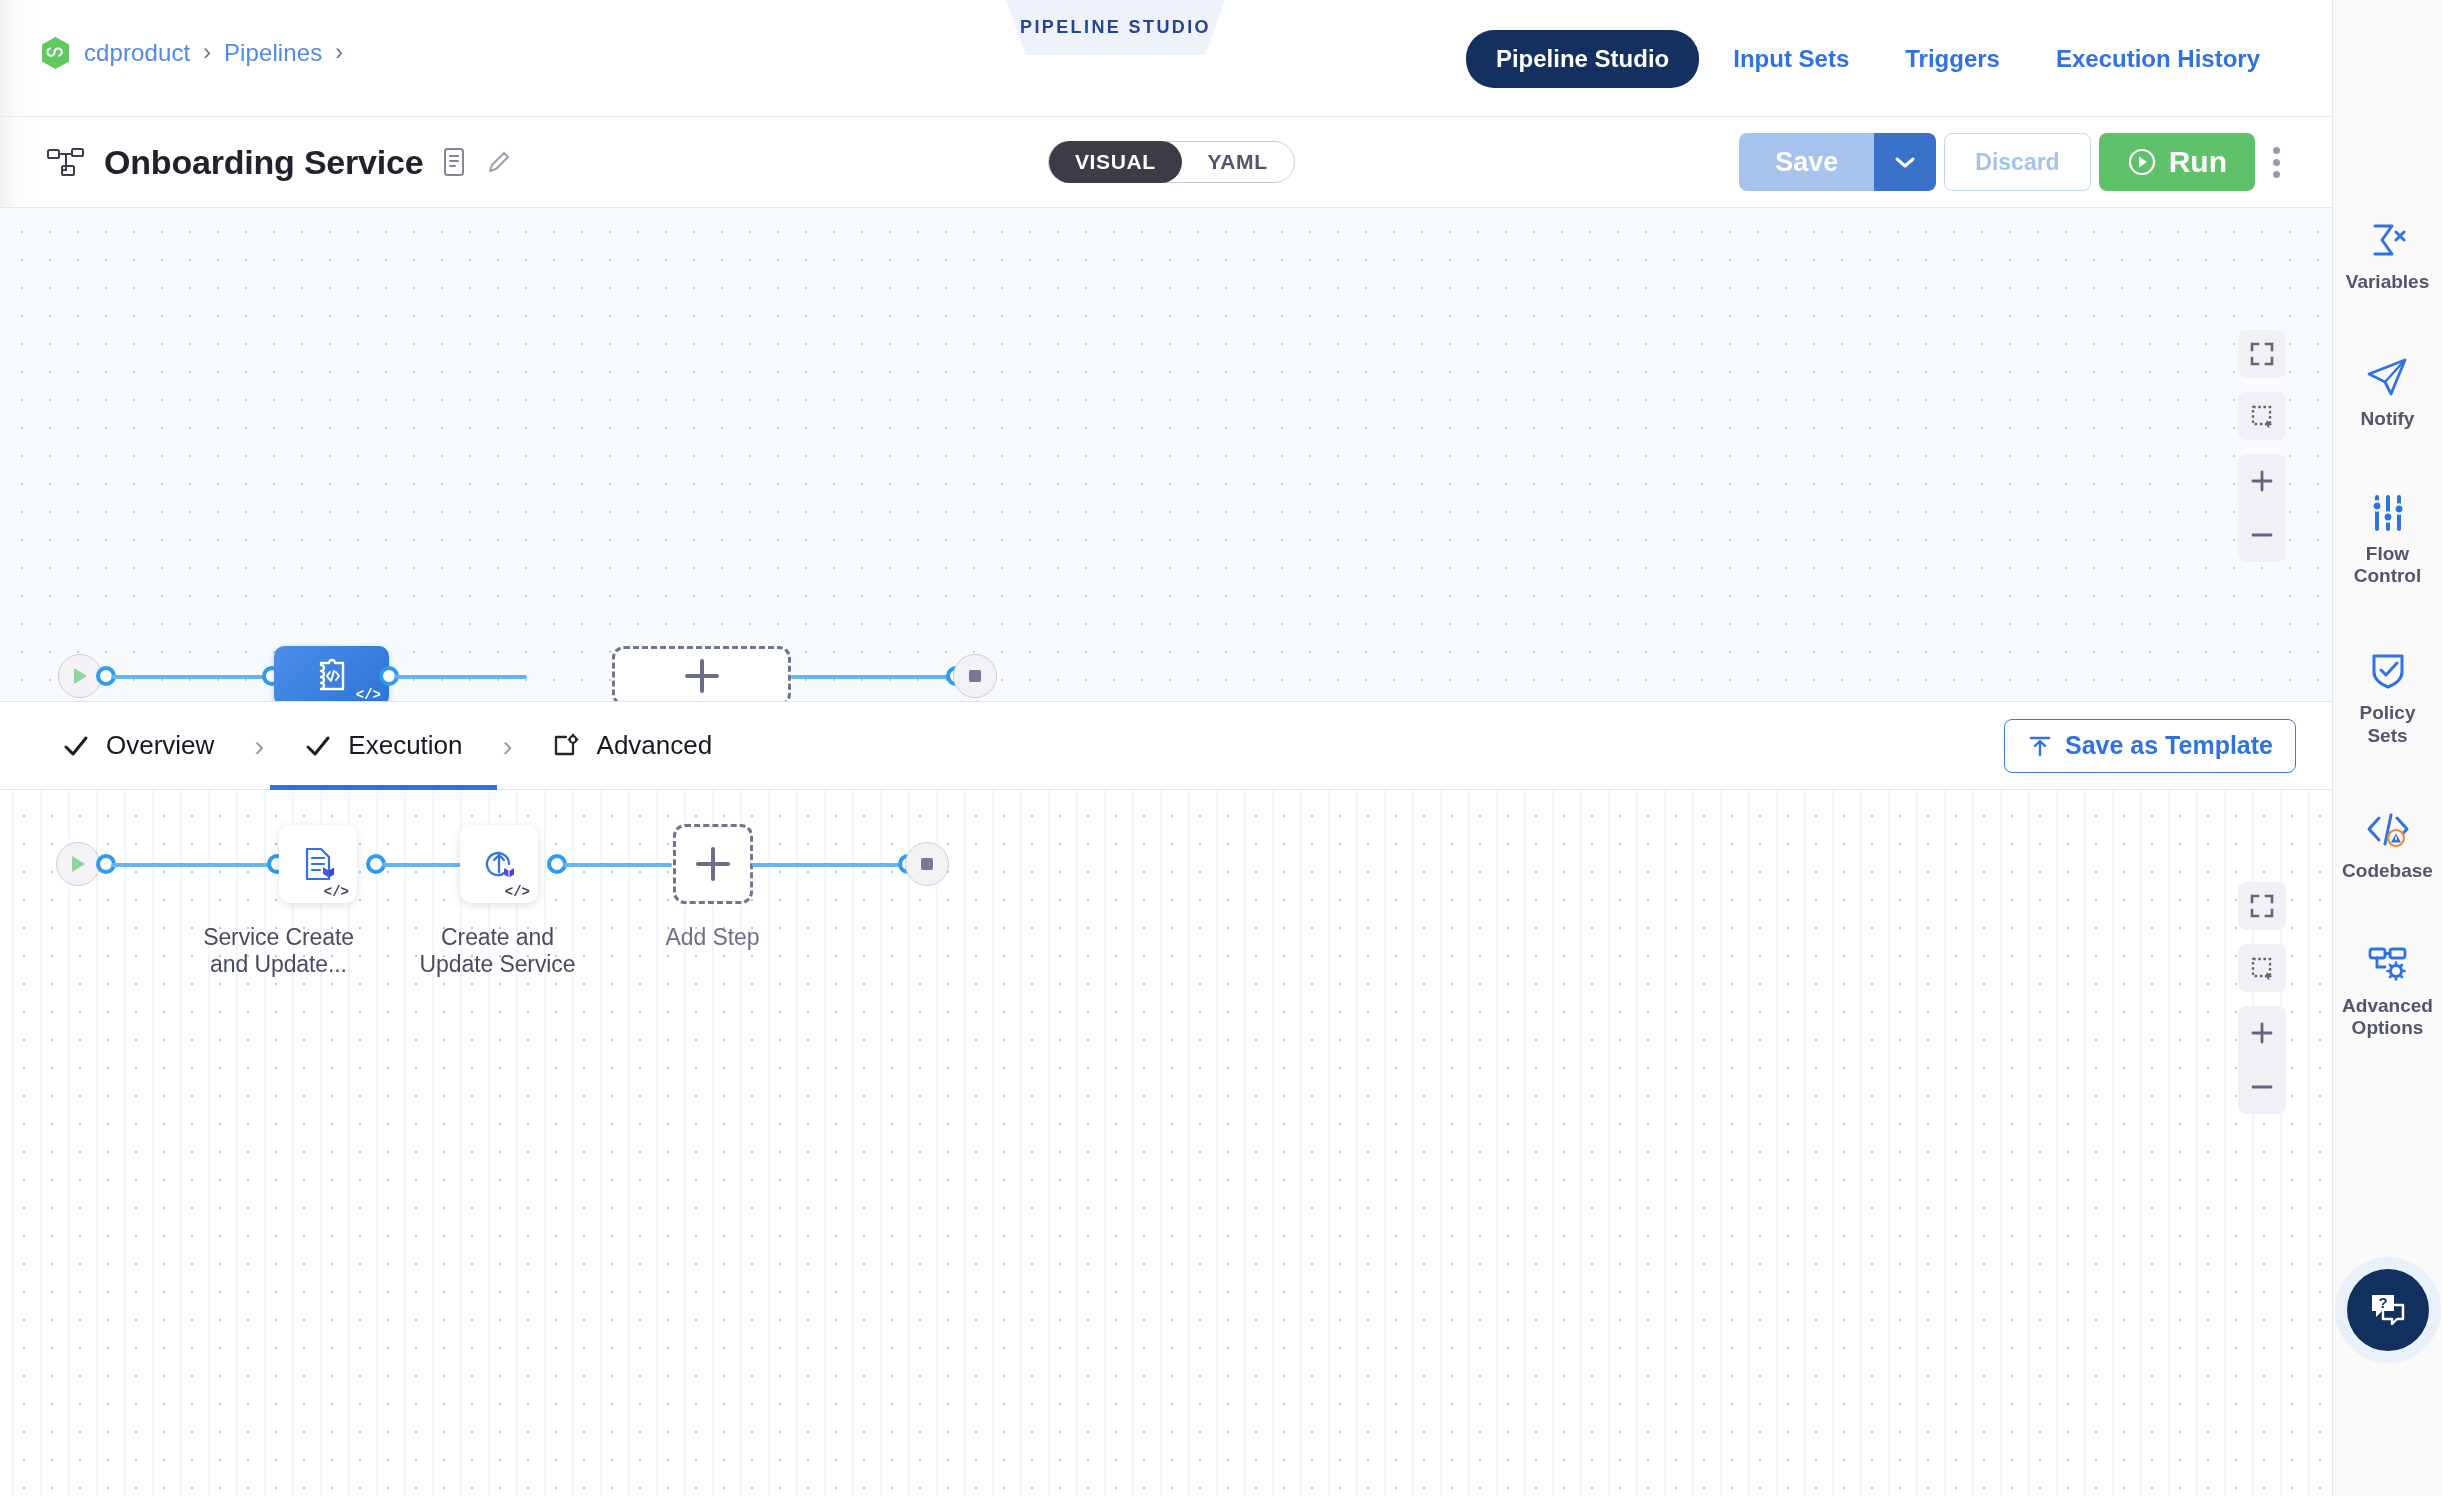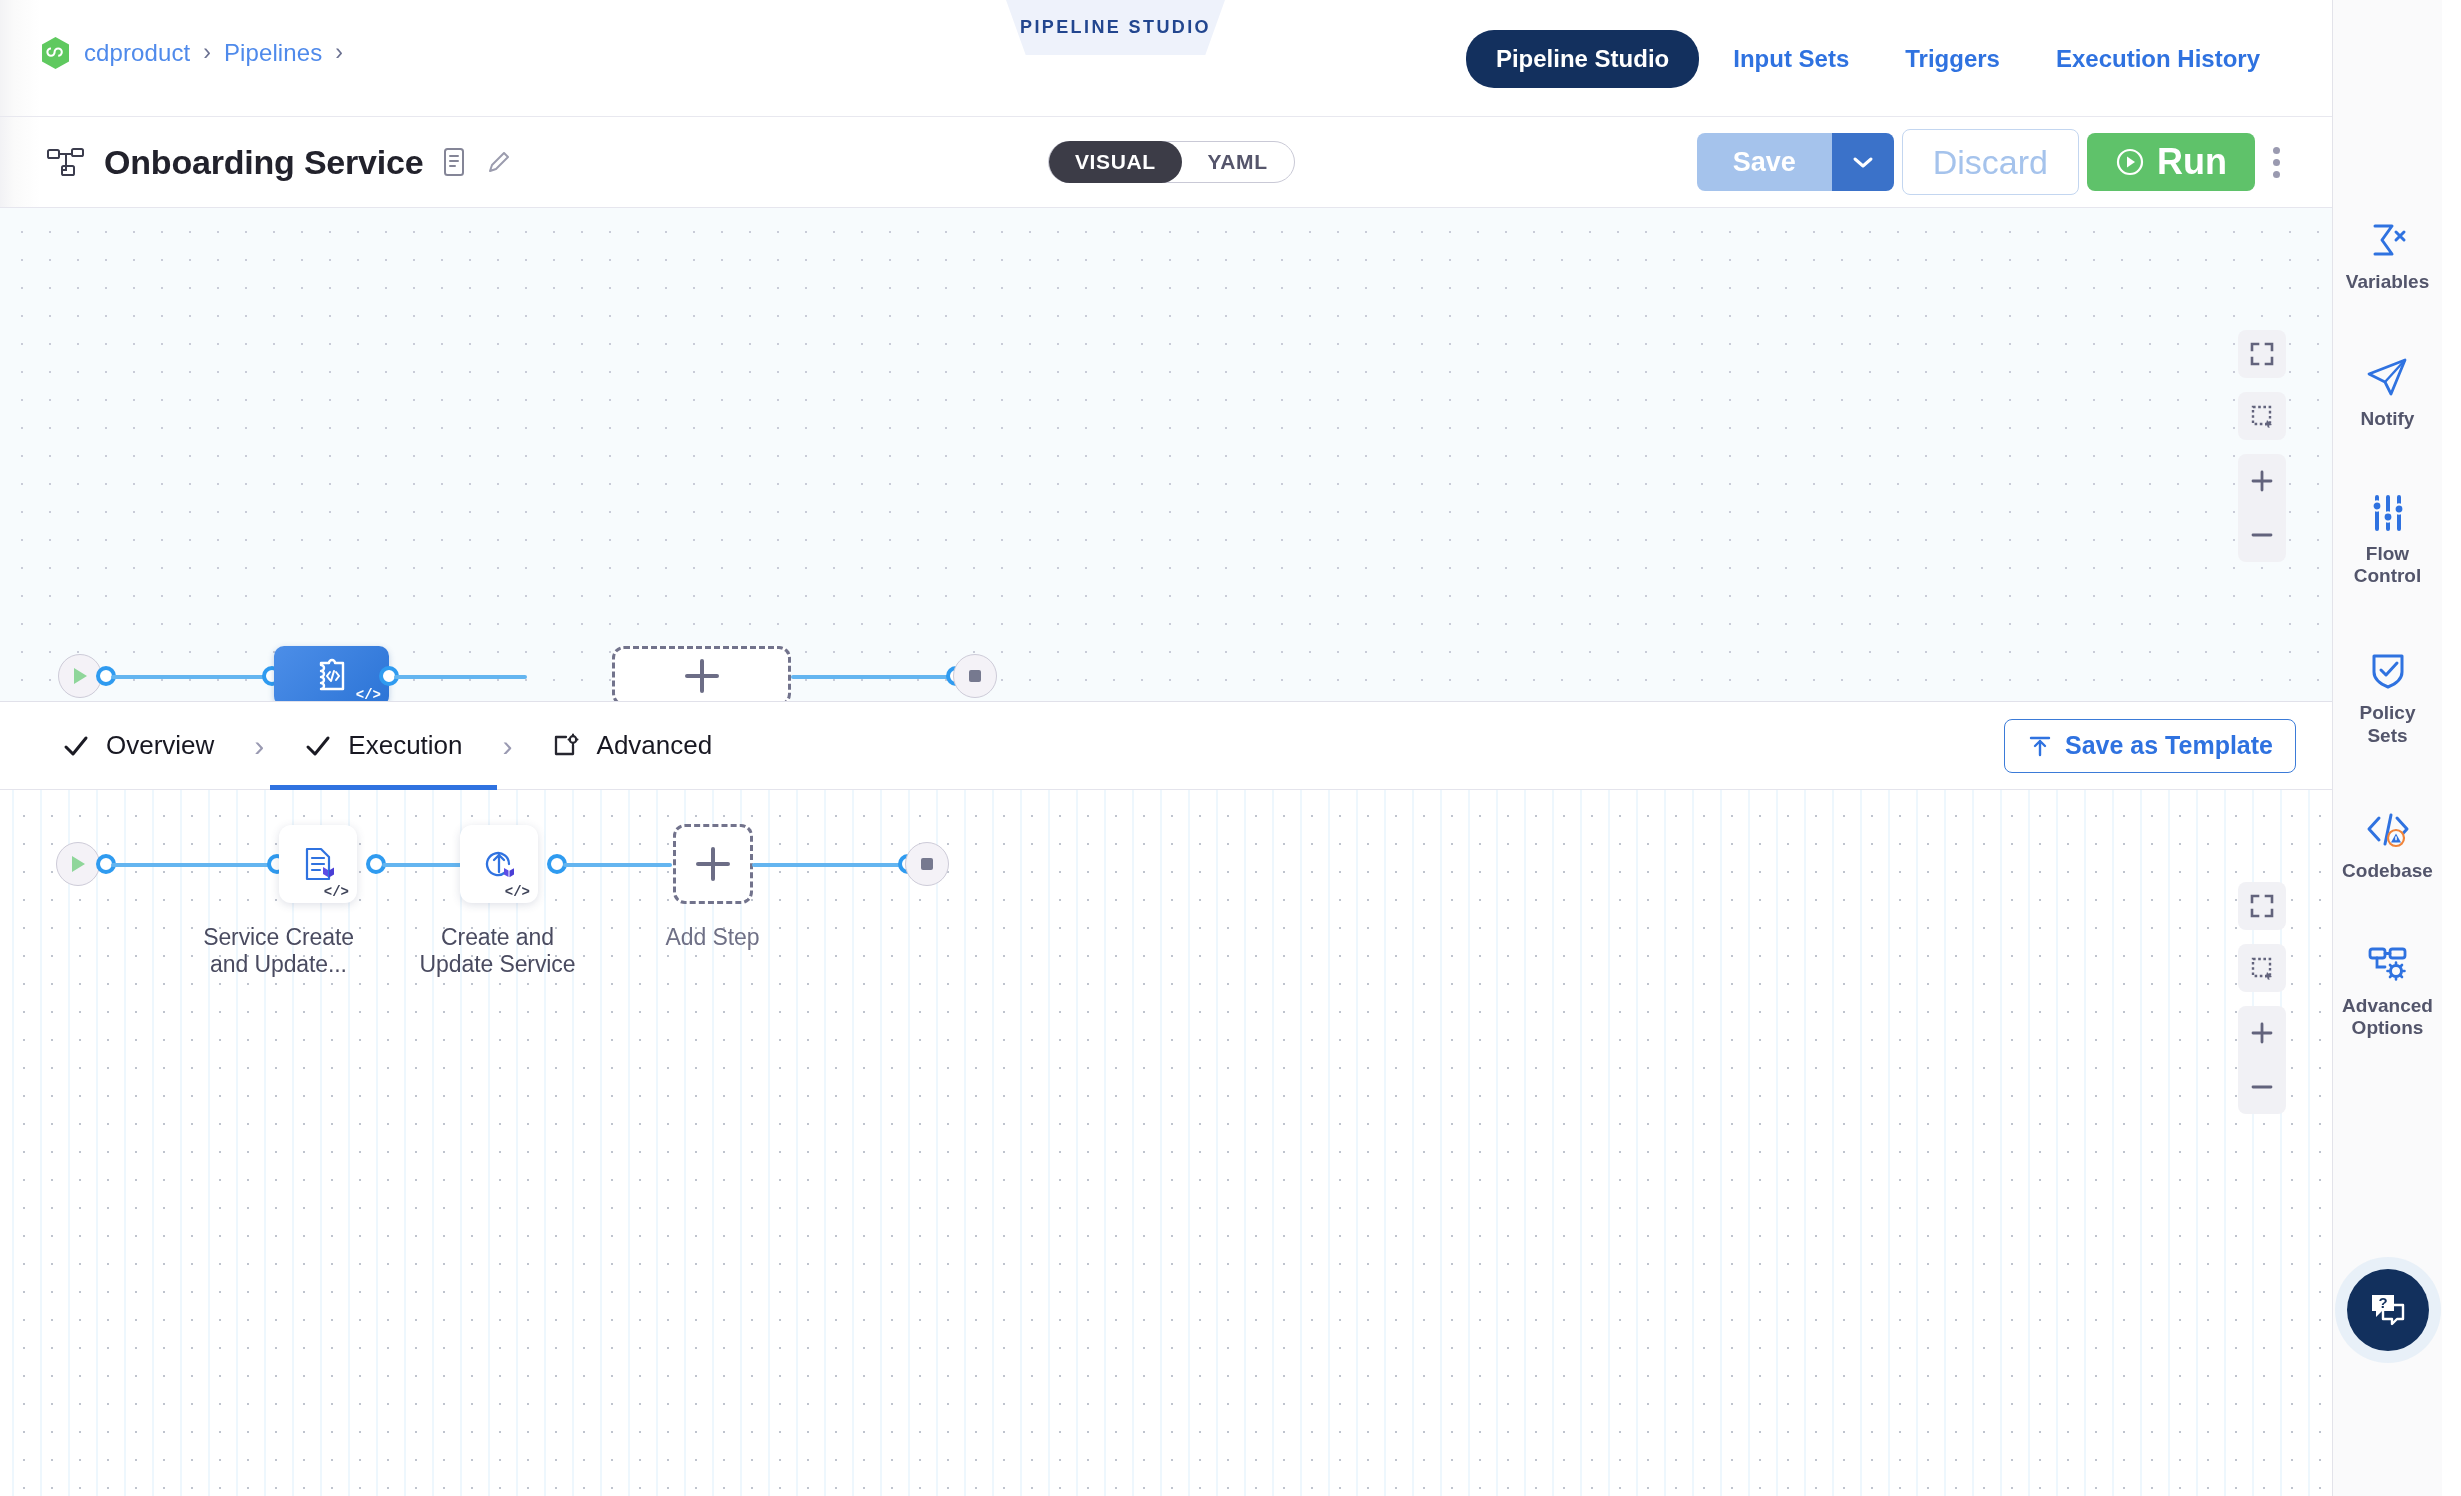--- a/index.html
+++ b/index.html
@@ -68,23 +68,23 @@
 
   .title-actions { position: absolute; right: 42px; top: 50%; transform: translateY(-50%);
                    display: flex; align-items: center; gap: 8px; }
   .save-group { display: flex; border-radius: 8px; overflow: hidden; }
   .save-btn { background: #a5c3ec; color: #fff; font-size: 27px; font-weight: bold;
               padding: 0 36px; height: 58px; display: flex; align-items: center;
               border: none; cursor: pointer; }
   .save-caret { background: #3b72c9; width: 62px; height: 58px; border: none;
                 display: flex; align-items: center; justify-content: center; cursor: pointer; }
   .discard-btn { border: 1px solid #c3d6f0; background: #fff; color: #a5c3ec;
-                 font-size: 34px; font-weight: normal; border-radius: 8px;
-                 padding: 0 30px; height: 66px; cursor: pointer; }
-  .run-btn { background: #5fc26a; color: #fff; font-size: 36px; font-weight: bold;
+                 font-size: 23px; font-weight: bold; border-radius: 8px;
+                 padding: 0 30px; height: 58px; cursor: pointer; }
+  .run-btn { background: #5fc26a; color: #fff; font-size: 30px; font-weight: bold;
              border: none; border-radius: 8px; padding: 0 28px; height: 58px;
              display: flex; align-items: center; gap: 12px; cursor: pointer; }
   .kebab { display: flex; flex-direction: column; gap: 5px; padding: 6px 10px; cursor: pointer; }
   .kebab i { width: 7px; height: 7px; border-radius: 50%; background: #9a9ab0; display: block; }
 
   
   .canvas-top {
     position: relative; height: 494px;
     background-color: #f7fbfd;
     background-image:

